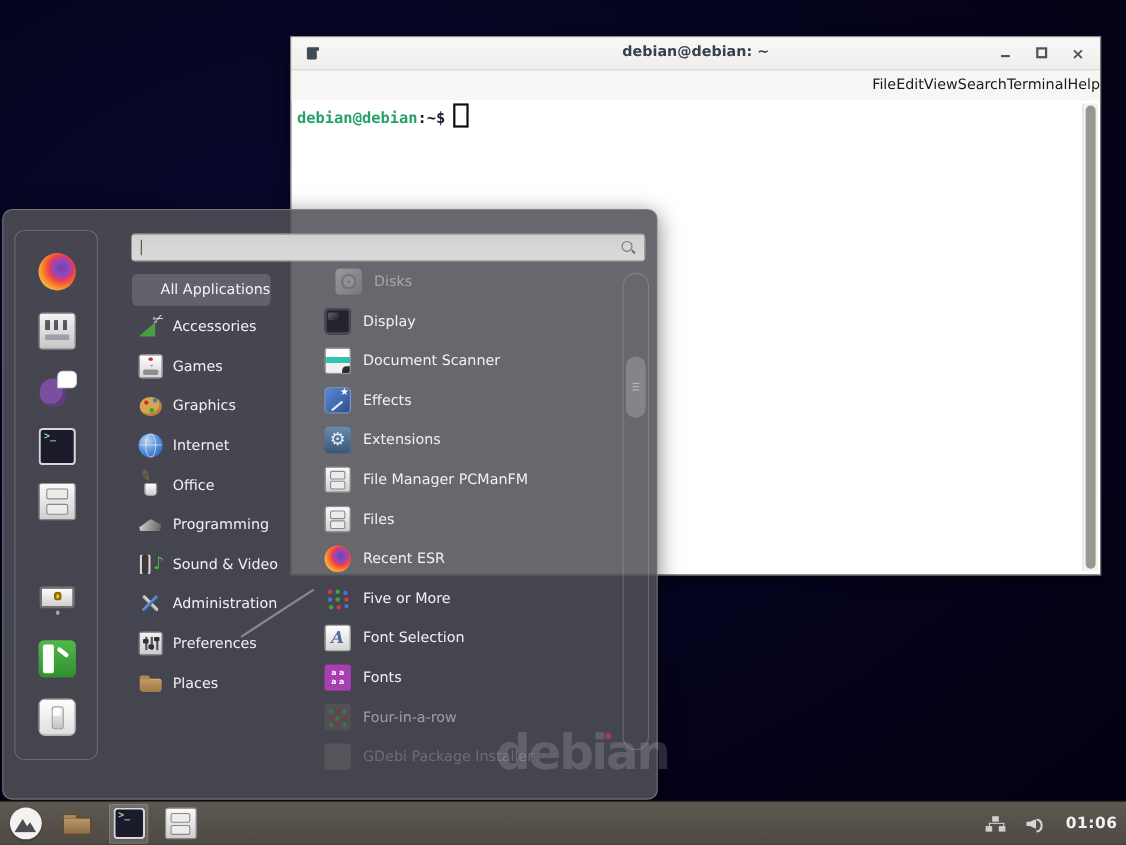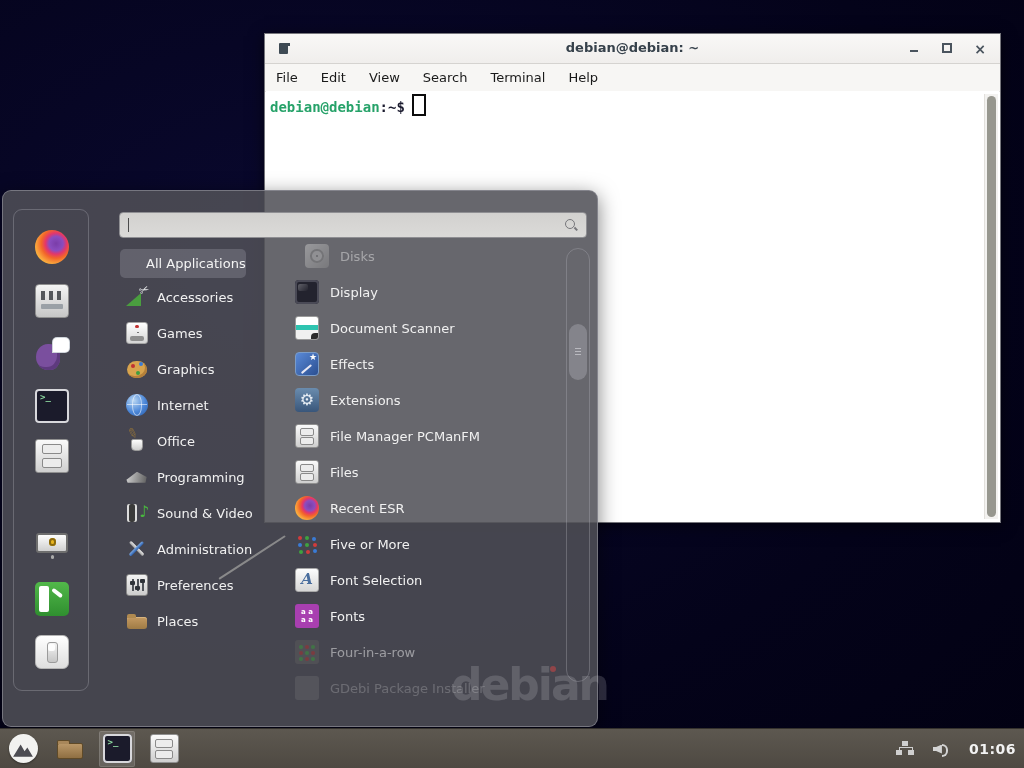--- a/index.html
+++ b/index.html
@@ -28,23 +28,23 @@
   }
   .titlebar-icon{position:absolute;left:14px;top:9px;width:9px;height:11px;background:#3e4a54;border-radius:1px}
   .titlebar-icon::after{content:"";position:absolute;right:-2px;top:0;width:3px;height:3px;background:#3e4a54}
   .winbtn{position:absolute;top:6px;width:16px;height:16px;display:flex;align-items:center;justify-content:center;cursor:default}
   .winbtn.min{right:78px}.winbtn.max{right:45px}.winbtn.close{right:12px}
   .minimize-glyph{width:8px;height:2px;background:#4a545e;margin-top:6px}
   .maximize-glyph{width:6px;height:6px;border:2px solid #4a545e}
   .close-glyph::before{content:"\00d7";font:bold 14px "DejaVu Sans",sans-serif;color:#4a545e}
 
   #menubar{
-    height:27px;display:flex;align-items:center;gap:23px;padding-left:11px;
+    height:27px;display:flex;align-items:center;padding-left:11px;
     background:#f7f6f4;border-bottom:1px solid #e6e4e1;
-    font-size:13px;color:#1a1a1a;
+    font-size:13px;color:#1a1a1a;justify-content:flex-end;
   }
   #menubar .mitem{cursor:default}
 
   #term-body{position:absolute;left:1px;right:1px;top:57px;bottom:1px;background:#fff;padding:3px 0 12px 4px;box-sizing:border-box}
   #prompt{font:bold 14px "DejaVu Sans Mono","Liberation Mono",monospace;white-space:pre}
   #prompt .user{color:#26a269}
   #prompt .suffix{color:#1b1b2f}
   .cursor-box{display:inline-block;width:10px;height:18px;border:2px solid #0c0c0c;vertical-align:-4px;margin-left:7px}
   #term-scroll{position:absolute;top:60px;bottom:3px;right:2px;width:13px;background:#f3f2f0;border-left:1px solid #e2e0dc}
   #term-scroll .thumb{position:absolute;left:2px;right:2px;top:2px;bottom:2px;background:#97978f;border-radius:6px}
@@ -120,21 +120,21 @@
   
   #taskbar{
     left:0;bottom:0;width:1024px;height:40px;
     background:linear-gradient(#5d5850,#4e4942);border-top:1px solid #35322d;box-sizing:border-box;
     display:flex;align-items:center;
   }
   #launchers{display:flex;align-items:center;gap:11px;padding-left:5px;height:100%}
   .launcher{width:36px;height:36px;display:flex;align-items:center;justify-content:center;cursor:pointer;border-radius:2px}
   .launcher.active{background:rgba(255,255,255,.14);box-shadow:inset 0 0 0 1px rgba(255,255,255,.12)}
   .launcher .icon{width:29px;height:29px}
-  #tray{margin-left:auto;display:flex;align-items:flex-start;gap:20px;padding-right:8px}
+  #tray{margin-left:auto;display:flex;align-items:flex-end;gap:20px;padding-right:8px}
   #clock{font:bold 14px "DejaVu Sans",sans-serif;color:#f2f2f2;letter-spacing:.5px}
 
   
   .firefox-icon{border-radius:50%;background:radial-gradient(circle at 62% 40%, #7a3da8 0%, #8a4dbf 24%, #e3366b 36%, #f2652a 50%, #f9a13b 68%, #f6ce43 88%, #f0a339 100%)}
 
   .audio-mixer-icon{background:linear-gradient(#f4f4f4,#c6c6c6);border-radius:4px;border:1px solid #8f8f8f;box-sizing:border-box}
   .audio-mixer-icon::before{content:"";position:absolute;left:15%;top:20%;width:70%;height:26%;background:repeating-linear-gradient(90deg,#55585c 0 4px,transparent 4px 8px)}
   .audio-mixer-icon::after{content:"";position:absolute;left:15%;top:58%;width:70%;height:18%;background:#9aa0a6;border-radius:1px}
 
   .pidgin-icon::before{content:"";position:absolute;left:4%;top:20%;width:70%;height:76%;background:#7a4f9e;border-radius:50% 45% 42% 50%;box-shadow:inset -3px -3px 0 #5e3a7e}

